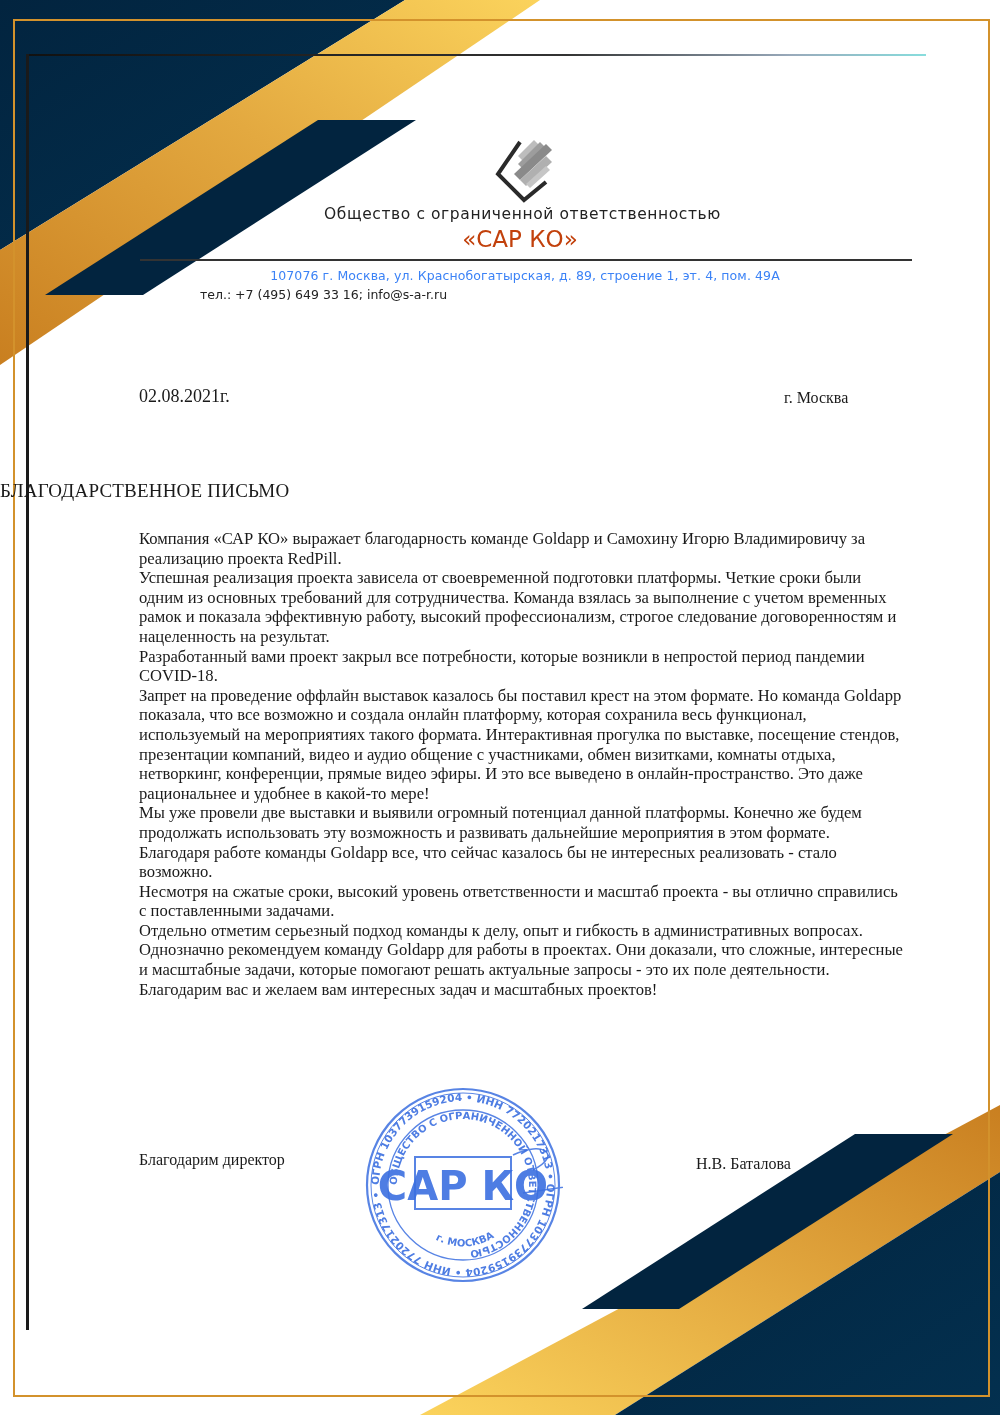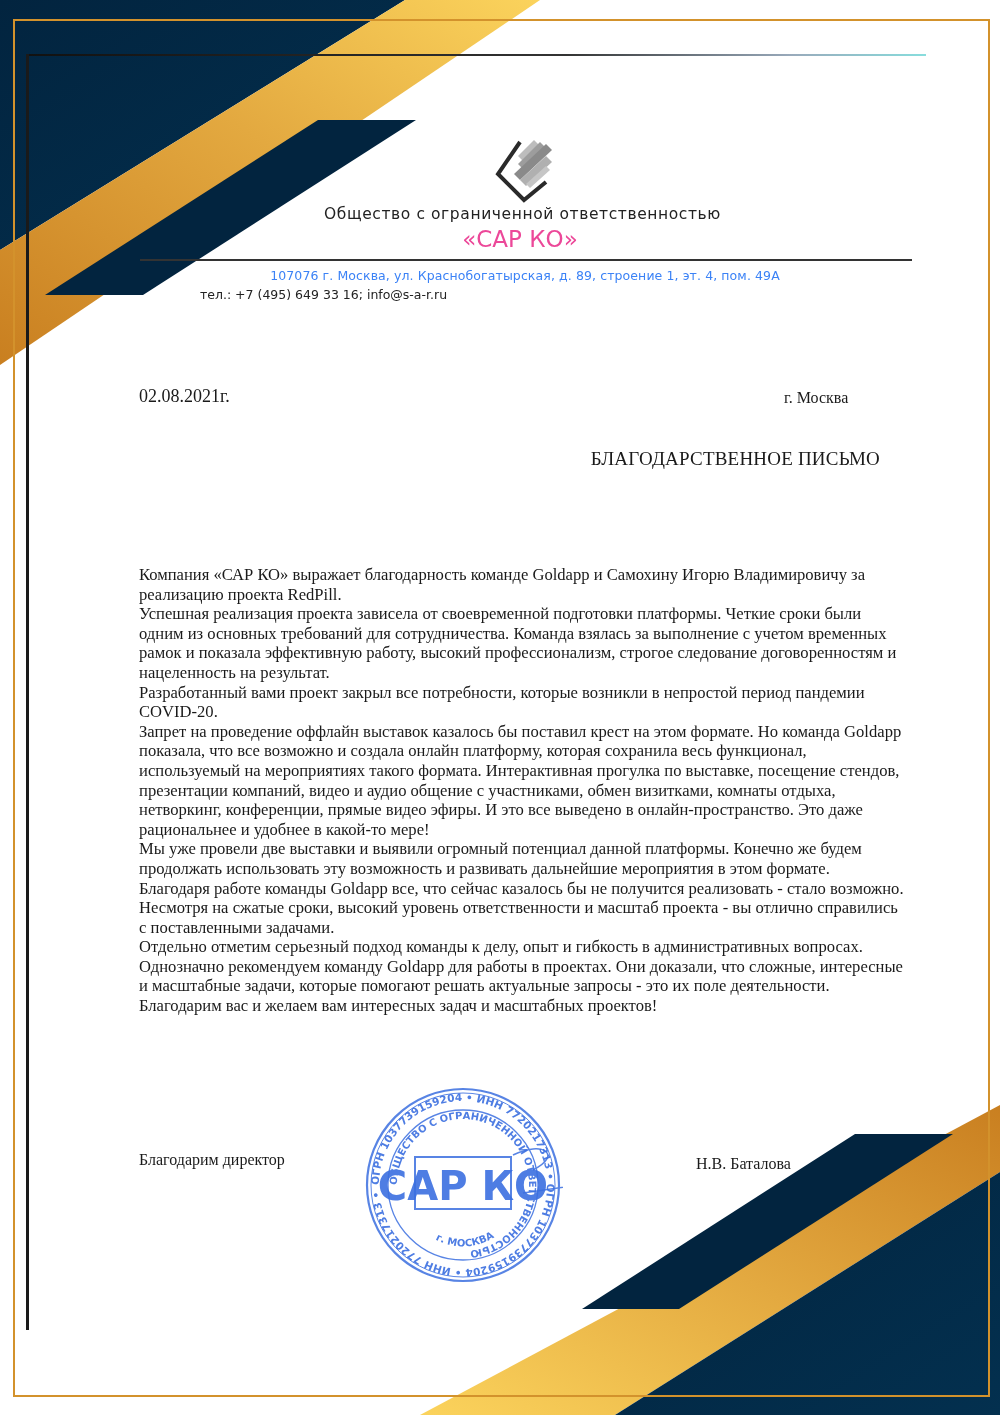--- a/index.html
+++ b/index.html
@@ -9,32 +9,32 @@
   .frame-gold { position: absolute; left: 13px; top: 19px; width: 977px; height: 1378px;
                 border: 2px solid #d3922c; box-sizing: border-box; }
   .line-black-top { position: absolute; left: 26px; top: 54px; width: 900px; height: 2px;
                     background: linear-gradient(to right, #111 0%, #333 60%, #9ab 85%, #8dd 100%); }
   .line-black-left { position: absolute; left: 26px; top: 54px; width: 3px; height: 1276px; background: #1a1a1a; }
 
   .logo { position: absolute; left: 494px; top: 134px; width: 72px; height: 72px; }
   .company-line1 { position: absolute; left: 324px; top: 205px; width: 400px;
                    font-family: "DejaVu Sans", sans-serif; font-size: 15.5px; letter-spacing: 0.6px; color: #222; }
   .company-line2 { position: absolute; left: 300px; top: 226px; width: 440px; text-align: center;
-                   font-family: "DejaVu Sans", sans-serif; font-size: 23px; color: #ec4899; }
+                   font-family: "DejaVu Sans", sans-serif; font-size: 23px; color: #c2410c; }
   .header-rule { position: absolute; left: 140px; top: 259px; width: 772px; height: 2px; background: #333; }
   .address { position: absolute; left: 200px; top: 268px; width: 650px; text-align: center;
              font-family: "DejaVu Sans", sans-serif; font-size: 12.5px; color: #3b82f6; letter-spacing: 0.1px; }
   .contacts { position: absolute; left: 200px; top: 287px; width: 650px; text-align: left;
               font-family: "DejaVu Sans", sans-serif; font-size: 12.5px; color: #222; }
 
   .date { position: absolute; left: 139px; top: 386px; font-size: 18px; }
   .city { position: absolute; left: 784px; top: 389px; font-size: 16px; }
-  .title { position: absolute; left: 0; width: 880px; top: 448px; text-align: right; font-size: 19px; letter-spacing: 0.2px; }
+  .title { position: absolute; left: 0; width: 880px; top: 480px; text-align: left; font-size: 19px; letter-spacing: 0.2px; }
 
-  .body-text { position: absolute; left: 139px; top: 529px; width: 770px; font-size: 16.6px; line-height: 19.6px; margin-top: 36px; }
+  .body-text { position: absolute; left: 139px; top: 529px; width: 770px; font-size: 16.6px; line-height: 19.6px; }
   .body-text p { margin: 0; }
 
   .sign-role { position: absolute; left: 139px; top: 1151px; font-size: 16px; }
   .sign-name { position: absolute; left: 652px; top: 1155px; font-size: 16px; margin-left: 44px; }
 
   .stamp { position: absolute; left: 363px; top: 1085px; width: 200px; height: 200px; }
 </style>
 </head>
 <body>
 
@@ -83,24 +83,24 @@
 <div class="address">107076 г. Москва, ул. Краснобогатырская, д. 89, строение 1, эт. 4, пом. 49А</div>
 <div class="contacts">тел.: +7 (495) 649 33 16; info@s-a-r.ru</div>
 
 <div class="date">02.08.2021г.</div>
 <div class="city">г. Москва</div>
 <div class="title">БЛАГОДАРСТВЕННОЕ ПИСЬМО</div>
 
 <div class="body-text">
   <p>Компания «САР КО» выражает благодарность команде Goldapp и Самохину Игорю Владимировичу за реализацию проекта RedPill.</p>
   <p>Успешная реализация проекта зависела от своевременной подготовки платформы. Четкие сроки были одним из основных требований для сотрудничества. Команда взялась за выполнение с учетом временных рамок и показала эффективную работу, высокий профессионализм, строгое следование договоренностям и нацеленность на результат.</p>
-  <p>Разработанный вами проект закрыл все потребности, которые возникли в непростой период пандемии COVID-20.</p>
+  <p>Разработанный вами проект закрыл все потребности, которые возникли в непростой период пандемии COVID-18.</p>
   <p>Запрет на проведение оффлайн выставок казалось бы поставил крест на этом формате. Но команда Goldapp показала, что все возможно и создала онлайн платформу, которая сохранила весь функционал, используемый на мероприятиях такого формата. Интерактивная прогулка по выставке, посещение стендов, презентации компаний, видео и аудио общение с участниками, обмен визитками, комнаты отдыха, нетворкинг, конференции, прямые видео эфиры.  И это все выведено в онлайн-пространство. Это даже рациональнее и удобнее в какой-то мере!</p>
   <p>Мы уже провели две выставки и выявили огромный потенциал данной платформы. Конечно же будем продолжать использовать эту возможность и развивать дальнейшие мероприятия в этом формате.</p>
-  <p>Благодаря работе команды Goldapp все, что сейчас казалось бы не получится реализовать - стало возможно.</p>
+  <p>Благодаря работе команды Goldapp все, что сейчас казалось бы не интересных реализовать - стало возможно.</p>
   <p>Несмотря на сжатые сроки, высокий уровень ответственности и масштаб проекта - вы отлично справились с поставленными задачами.</p>
   <p>Отдельно отметим серьезный подход команды к делу, опыт и гибкость в административных вопросах.</p>
   <p>Однозначно рекомендуем команду Goldapp для работы в проектах. Они доказали, что сложные, интересные и масштабные задачи, которые помогают решать актуальные запросы - это их поле деятельности.</p>
   <p>Благодарим вас и желаем вам интересных задач и масштабных проектов!</p>
 </div>
 
 <div class="sign-role">Благодарим директор</div>
 <div class="sign-name">Н.В. Баталова</div>
 
 <svg class="stamp" viewBox="0 0 200 200">

